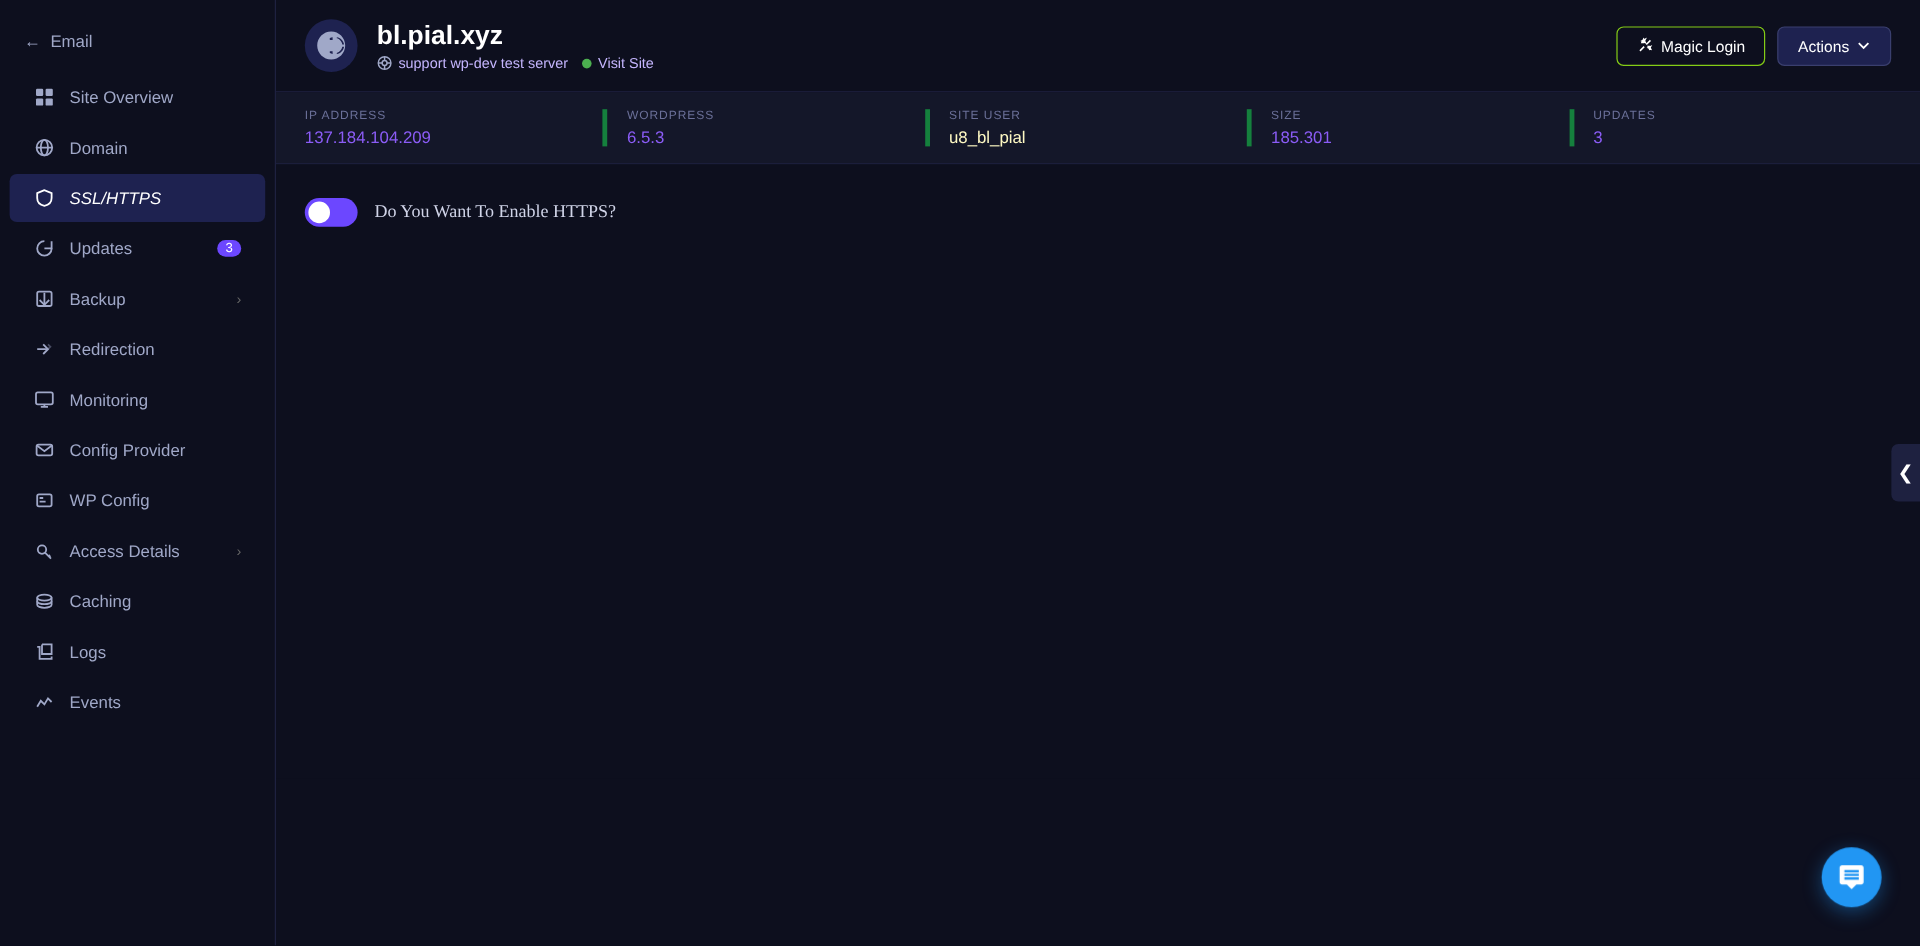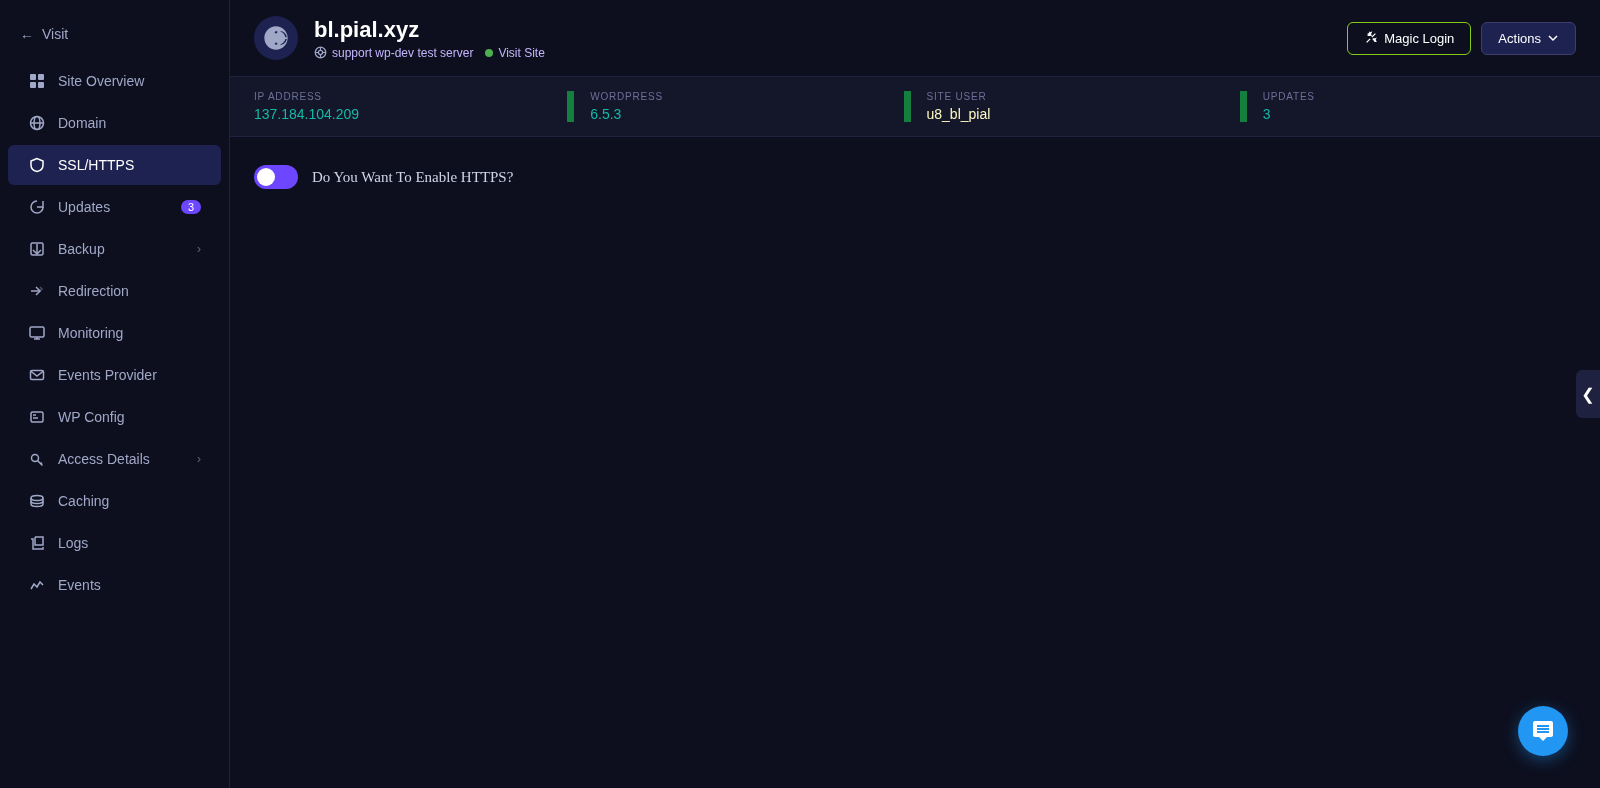--- a/index.html
+++ b/index.html
@@ -64,20 +64,21 @@
       font-size: 14px;
       cursor: pointer;
       border-radius: 6px;
       margin: 1px 8px;
       position: relative;
       transition: background 0.15s;
     }
     .sidebar-nav-item.active {
       background: #1e2250;
       color: #fff;
+      font-style: italic;
     }
 
     .sidebar-icon {
       width: 18px;
       height: 18px;
       display: flex;
       align-items: center;
       justify-content: center;
       color: #a0a8c8;
       font-size: 15px;
@@ -202,37 +203,37 @@
       background: #141729;
       padding: 14px 24px;
       display: flex;
       gap: 0;
       border-bottom: 1px solid #1e2140;
     }
 
     .stat-item {
       flex: 1;
       padding: 0 16px;
-      border-right: 7px solid #15803d;
+      border-right: 4px solid #15803d;
     }
 
     .stat-item:first-child { padding-left: 0; }
     .stat-item:last-child { border-right: none; }
 
     .stat-label {
       font-size: 10px;
       color: #6b7099;
       text-transform: uppercase;
       letter-spacing: 0.08em;
       margin-bottom: 4px;
     }
 
     .stat-value {
       font-size: 14px;
-      color: #14b8a6;
+      color: #8b5cf6;
       font-weight: 500;
     }
 
     .stat-value.link { color: #fef9c3; }
 
     
     .content {
       flex: 1;
       padding: 28px 24px;
       background: #0d0f1e;
@@ -297,21 +298,21 @@
 </head>
 <body>
 
 <div class="collapse-btn">
   <span>❮</span>
 </div>
 
 <div class="sidebar">
   <div class="sidebar-back">
     <span>←</span>
-    <span>Visit</span>
+    <span>Email</span>
   </div>
 
   <div class="sidebar-nav-item">
     <span class="sidebar-icon">
       <svg width="16" height="16" viewBox="0 0 16 16" fill="currentColor">
         <rect x="1" y="1" width="6" height="6" rx="1"></rect>
           <rect x="9" y="1" width="6" height="6" rx="1"></rect>
         <rect x="1" y="9" width="6" height="6" rx="1"></rect>
           <rect x="9" y="9" width="6" height="6" rx="1"></rect>
       </svg>
@@ -384,21 +385,21 @@
     <span>Monitoring</span>
   </div>
 
   <div class="sidebar-nav-item">
     <span class="sidebar-icon">
       <svg width="16" height="16" viewBox="0 0 16 16" fill="none" stroke="currentColor" stroke-width="1.5">
         <rect x="1.5" y="3.5" width="13" height="9" rx="1.5"></rect>
         <polyline points="1.5 4 8 9 14.5 4"></polyline>
       </svg>
     </span>
-    <span>Events Provider</span>
+    <span>Config Provider</span>
   </div>
 
   <div class="sidebar-nav-item">
     <span class="sidebar-icon">
       <svg width="16" height="16" viewBox="0 0 16 16" fill="none" stroke="currentColor" stroke-width="1.5">
         <rect x="2" y="3" width="12" height="10" rx="1.5"></rect>
         <line x1="4" y1="6" x2="7" y2="6"></line>
         <line x1="4" y1="9" x2="9" y2="9"></line>
       </svg>
     </span>
@@ -500,20 +501,24 @@
     </div>
     <div class="stat-item">
       <div class="stat-label">WORDPRESS</div>
       <div class="stat-value">6.5.3</div>
     </div>
     <div class="stat-item">
       <div class="stat-label">SITE USER</div>
       <div class="stat-value link">u8_bl_pial</div>
     </div>
     <div class="stat-item">
+      <div class="stat-label">SIZE</div>
+      <div class="stat-value">185.301</div>
+    </div>
+    <div class="stat-item">
       <div class="stat-label">UPDATES</div>
       <div class="stat-value">3</div>
     </div>
   </div>
 
   <div class="content">
     <div class="toggle-row">
       <div class="toggle">
         <div class="toggle-track">
           <div class="toggle-thumb"></div>

